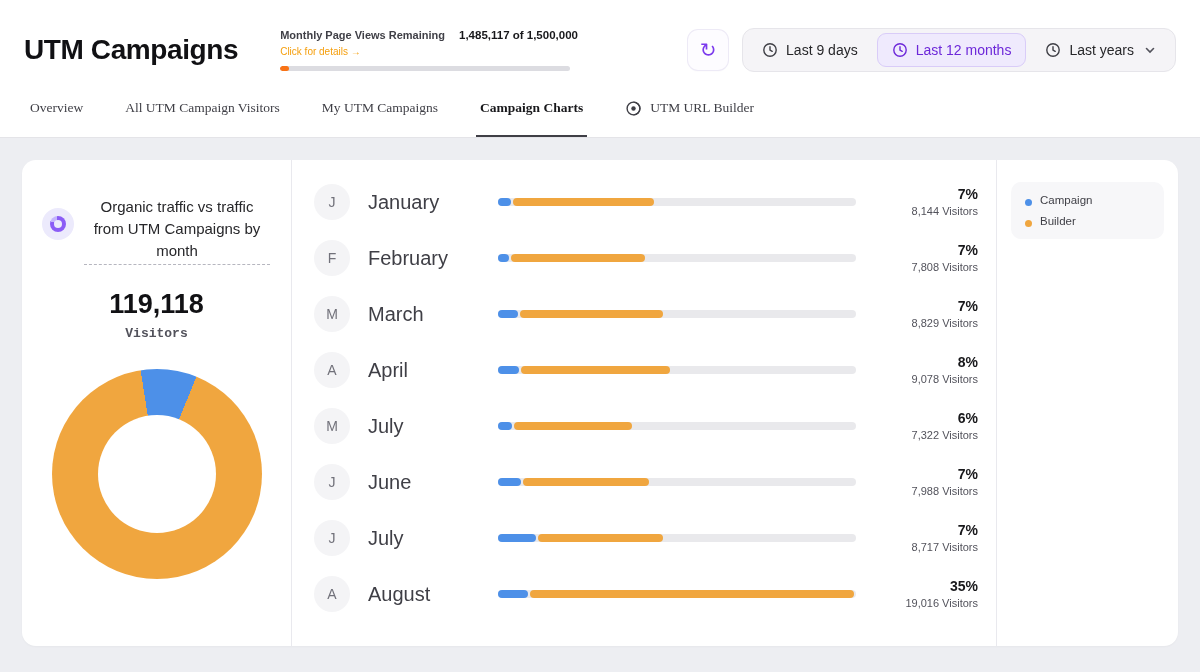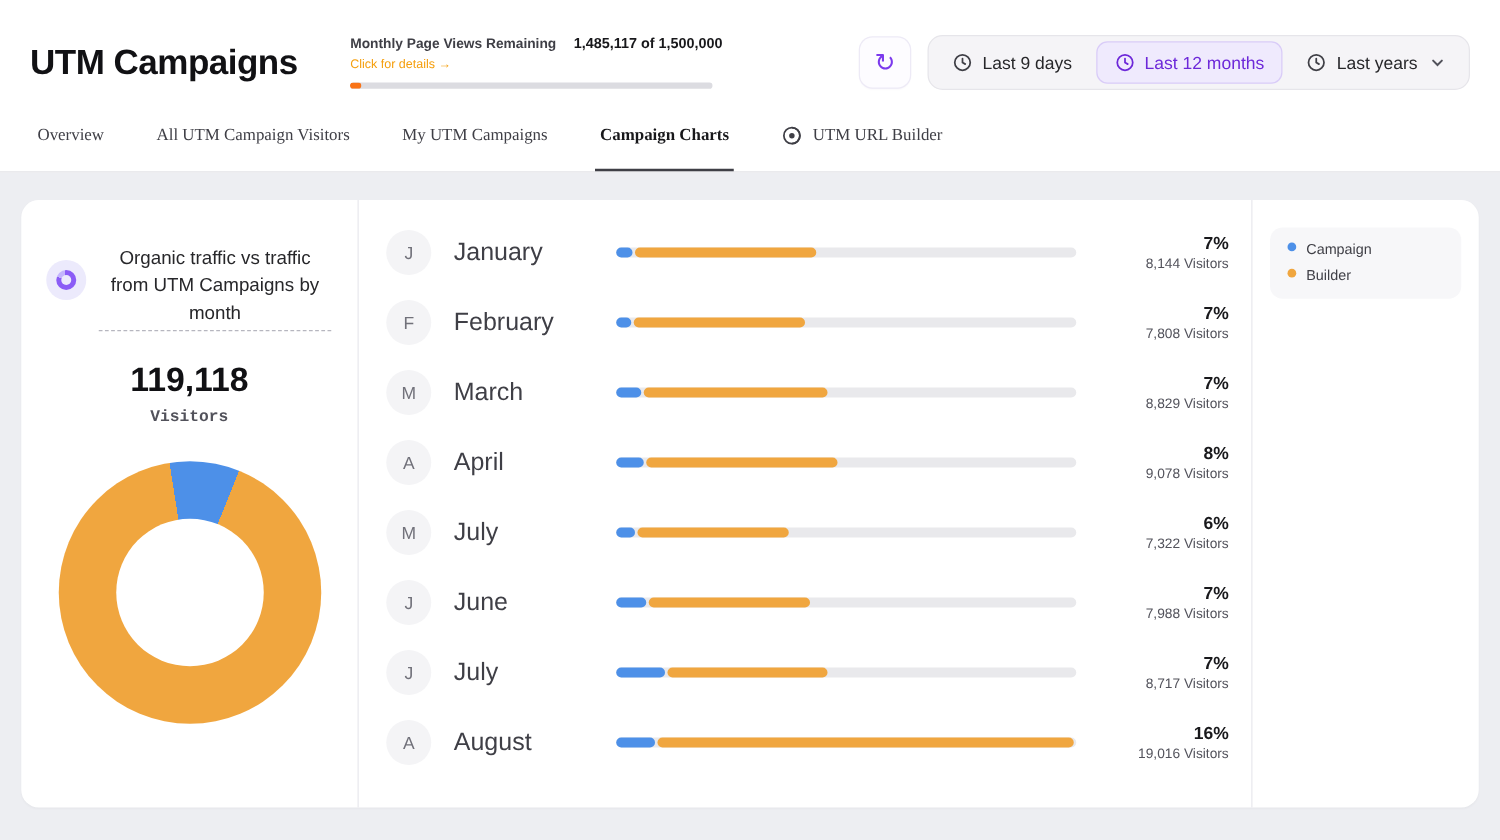--- a/index.html
+++ b/index.html
@@ -53,21 +53,21 @@
   }
   .tab {
     display:flex; align-items:flex-start; gap:8px; font-size:13.5px; color:#3f3f46;
     border-bottom:2px solid transparent; cursor:pointer; padding:0 4px;
     background:none; border-top:none; border-left:none; border-right:none; font-family:Liberation Serif, serif;
   }
   .tab.active { color:#18181b; font-weight:700; border-bottom:2px solid #3f3f46; }
   .tab-icon { display:flex; color:#3f3f46; }
 
   
-  .main { padding:22px 17px; }
+  .main { padding:22px 22px; }
   .card {
     background:#fff; border-radius:14px; height:486px; display:flex;
     box-shadow:0 1px 2px rgba(0,0,0,.03);
   }
 
   
   .summary-col {
     width:270px; border-right:1px solid #e9e9ee; position:relative;
     padding-top:28px; flex-shrink:0;
   }
@@ -115,21 +115,21 @@
   .month-stats { text-align:right; line-height:1.45; }
   .month-percent { font-size:14px; font-weight:700; color:#18181b; }
   .month-visitors { font-size:11px; color:#52525b; }
 
   
   .legend-col { width:182px; border-left:1px solid #e9e9ee; padding:22px 14px; flex-shrink:0; }
   .legend-box {
     background:#f7f7f9; border-radius:10px; padding:12px 14px;
     display:flex; flex-direction:column; gap:9px;
   }
-  .legend-item { display:flex; align-items:flex-start; gap:8px; }
+  .legend-item { display:flex; align-items:flex-end; gap:8px; }
   .legend-dot { width:7px; height:7px; border-radius:50%; }
   .legend-label { font-size:11.5px; color:#3f3f46; }
 </style>
 </head>
 <body style="--campaign: #4d90e8; --organic: #f0a63f;">
 
 <div class="header">
   <div class="app-title">UTM Campaigns</div>
 
   <div class="quota">
@@ -315,21 +315,21 @@
     </div>
   </div>
         <div class="month-row">
     <div class="month-badge">A</div>
     <div class="month-label">August</div>
     <div class="bar-track">
       <div class="bar-campaign" style="width: 8.5%;"></div>
       <div class="bar-organic" style="width: 90.5%;"></div>
     </div>
     <div class="month-stats">
-      <div class="month-percent">16%</div>
+      <div class="month-percent">35%</div>
       <div class="month-visitors">19,016 Visitors</div>
     </div>
   </div>
       </div>
 
     <div class="legend-col">
       <div class="legend-box">
           <div class="legend-item">
     <span class="legend-dot" style="background: rgb(77, 144, 232);"></span>
     <span class="legend-label">Campaign</span>

